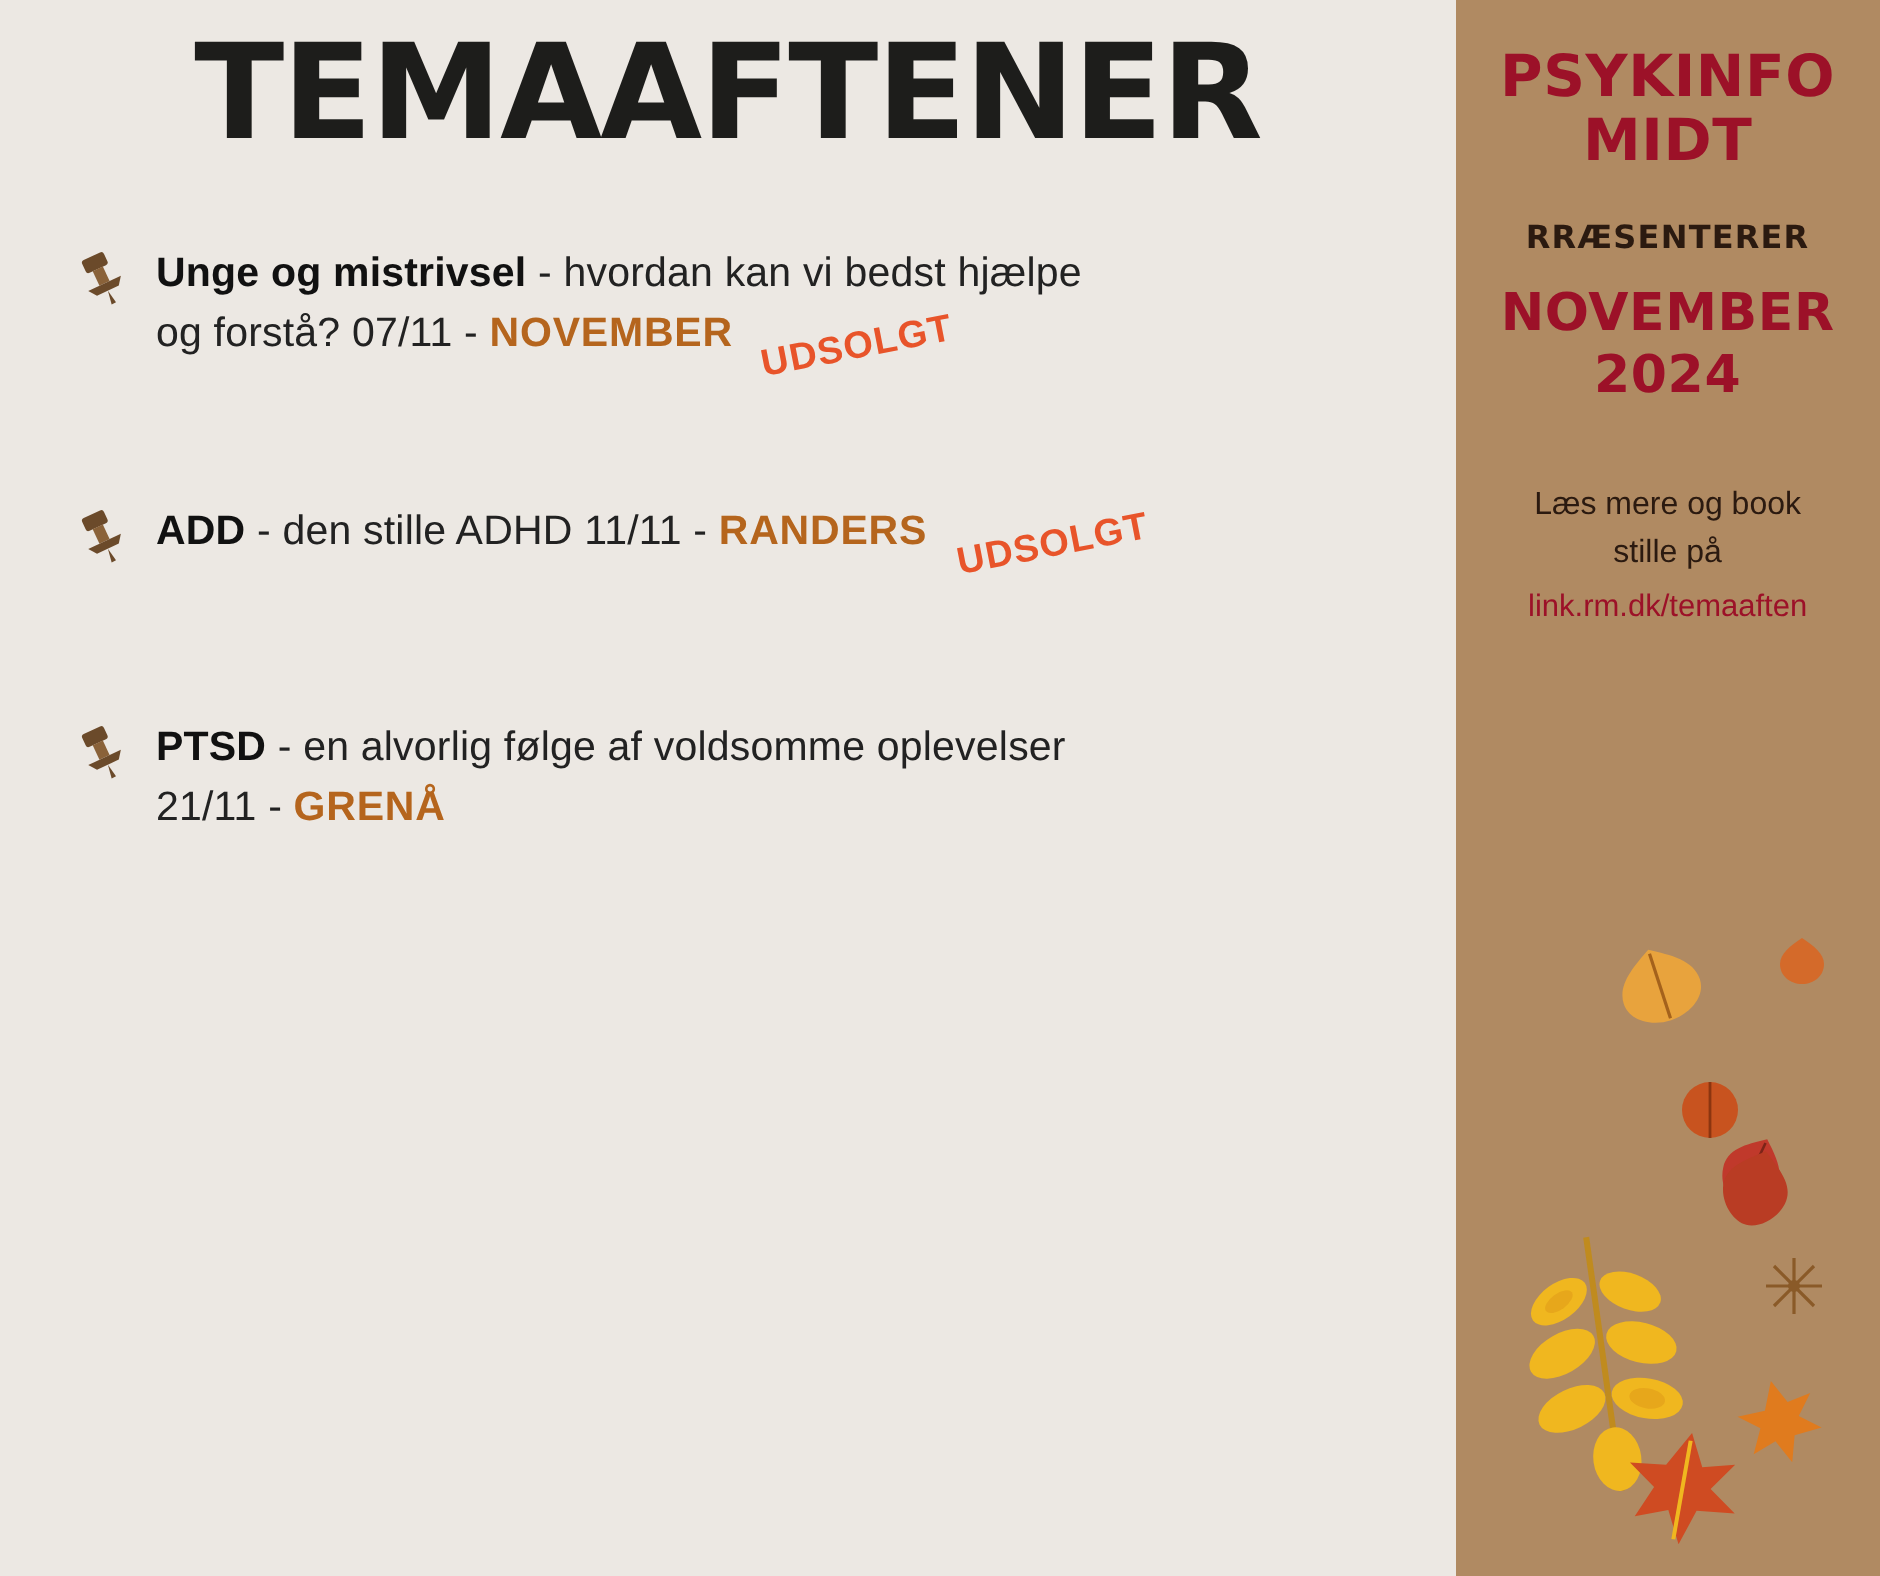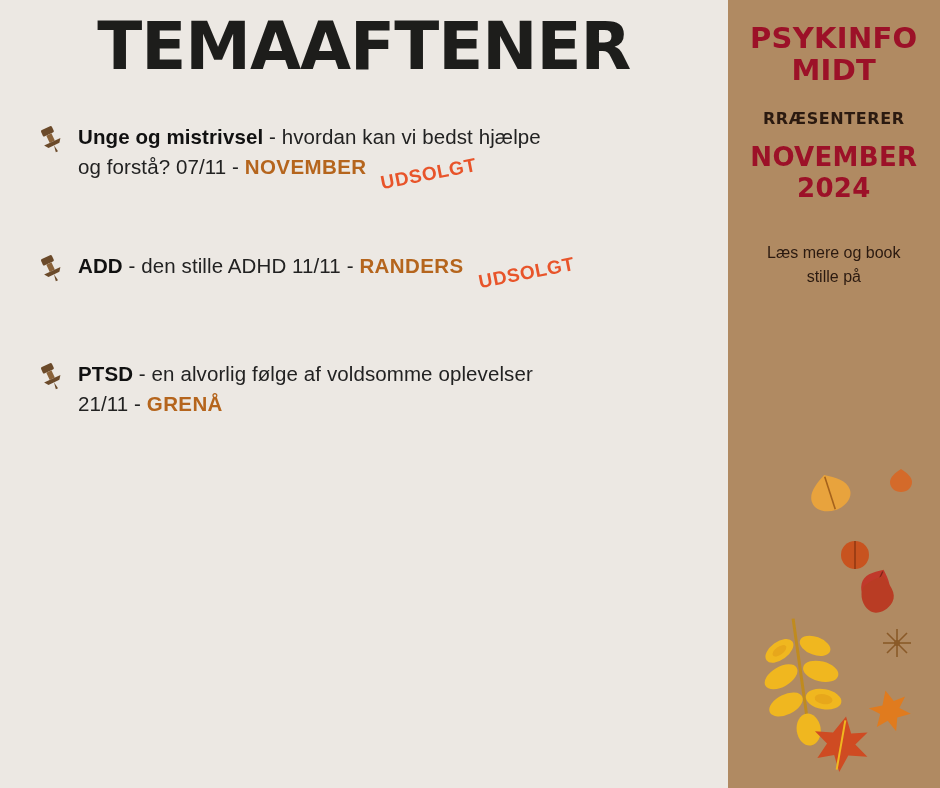--- a/index.html
+++ b/index.html
@@ -214,20 +214,21 @@
       <span>MIDT</span>
     </div>
     <div class="presents">RRÆSENTERER</div>
     <div class="month">
       <span>NOVEMBER</span><br>
       <span>2024</span>
     </div>
     <div class="booking">
       <span>Læs mere og book</span><br>
       <span>stille på</span>
+      <a class="booklink" href="#">link.rm.dk/temaaften</a>
     </div>
 
     <span class="leaf" style="left:78px; top:472px;">
       <svg width="48" height="42" viewBox="0 0 48 42">
         <g transform="rotate(-18 24 21)">
           <path d="M24 2 C34 8 44 14 44 24 C44 33 34 39 24 39 C14 39 4 33 4 24 C4 14 14 8 24 2 Z" fill="#e8a33d"></path>
           <path d="M24 4 L24 38" stroke="#a4621c" stroke-width="1.6"></path>
         </g>
       </svg>
     </span>

